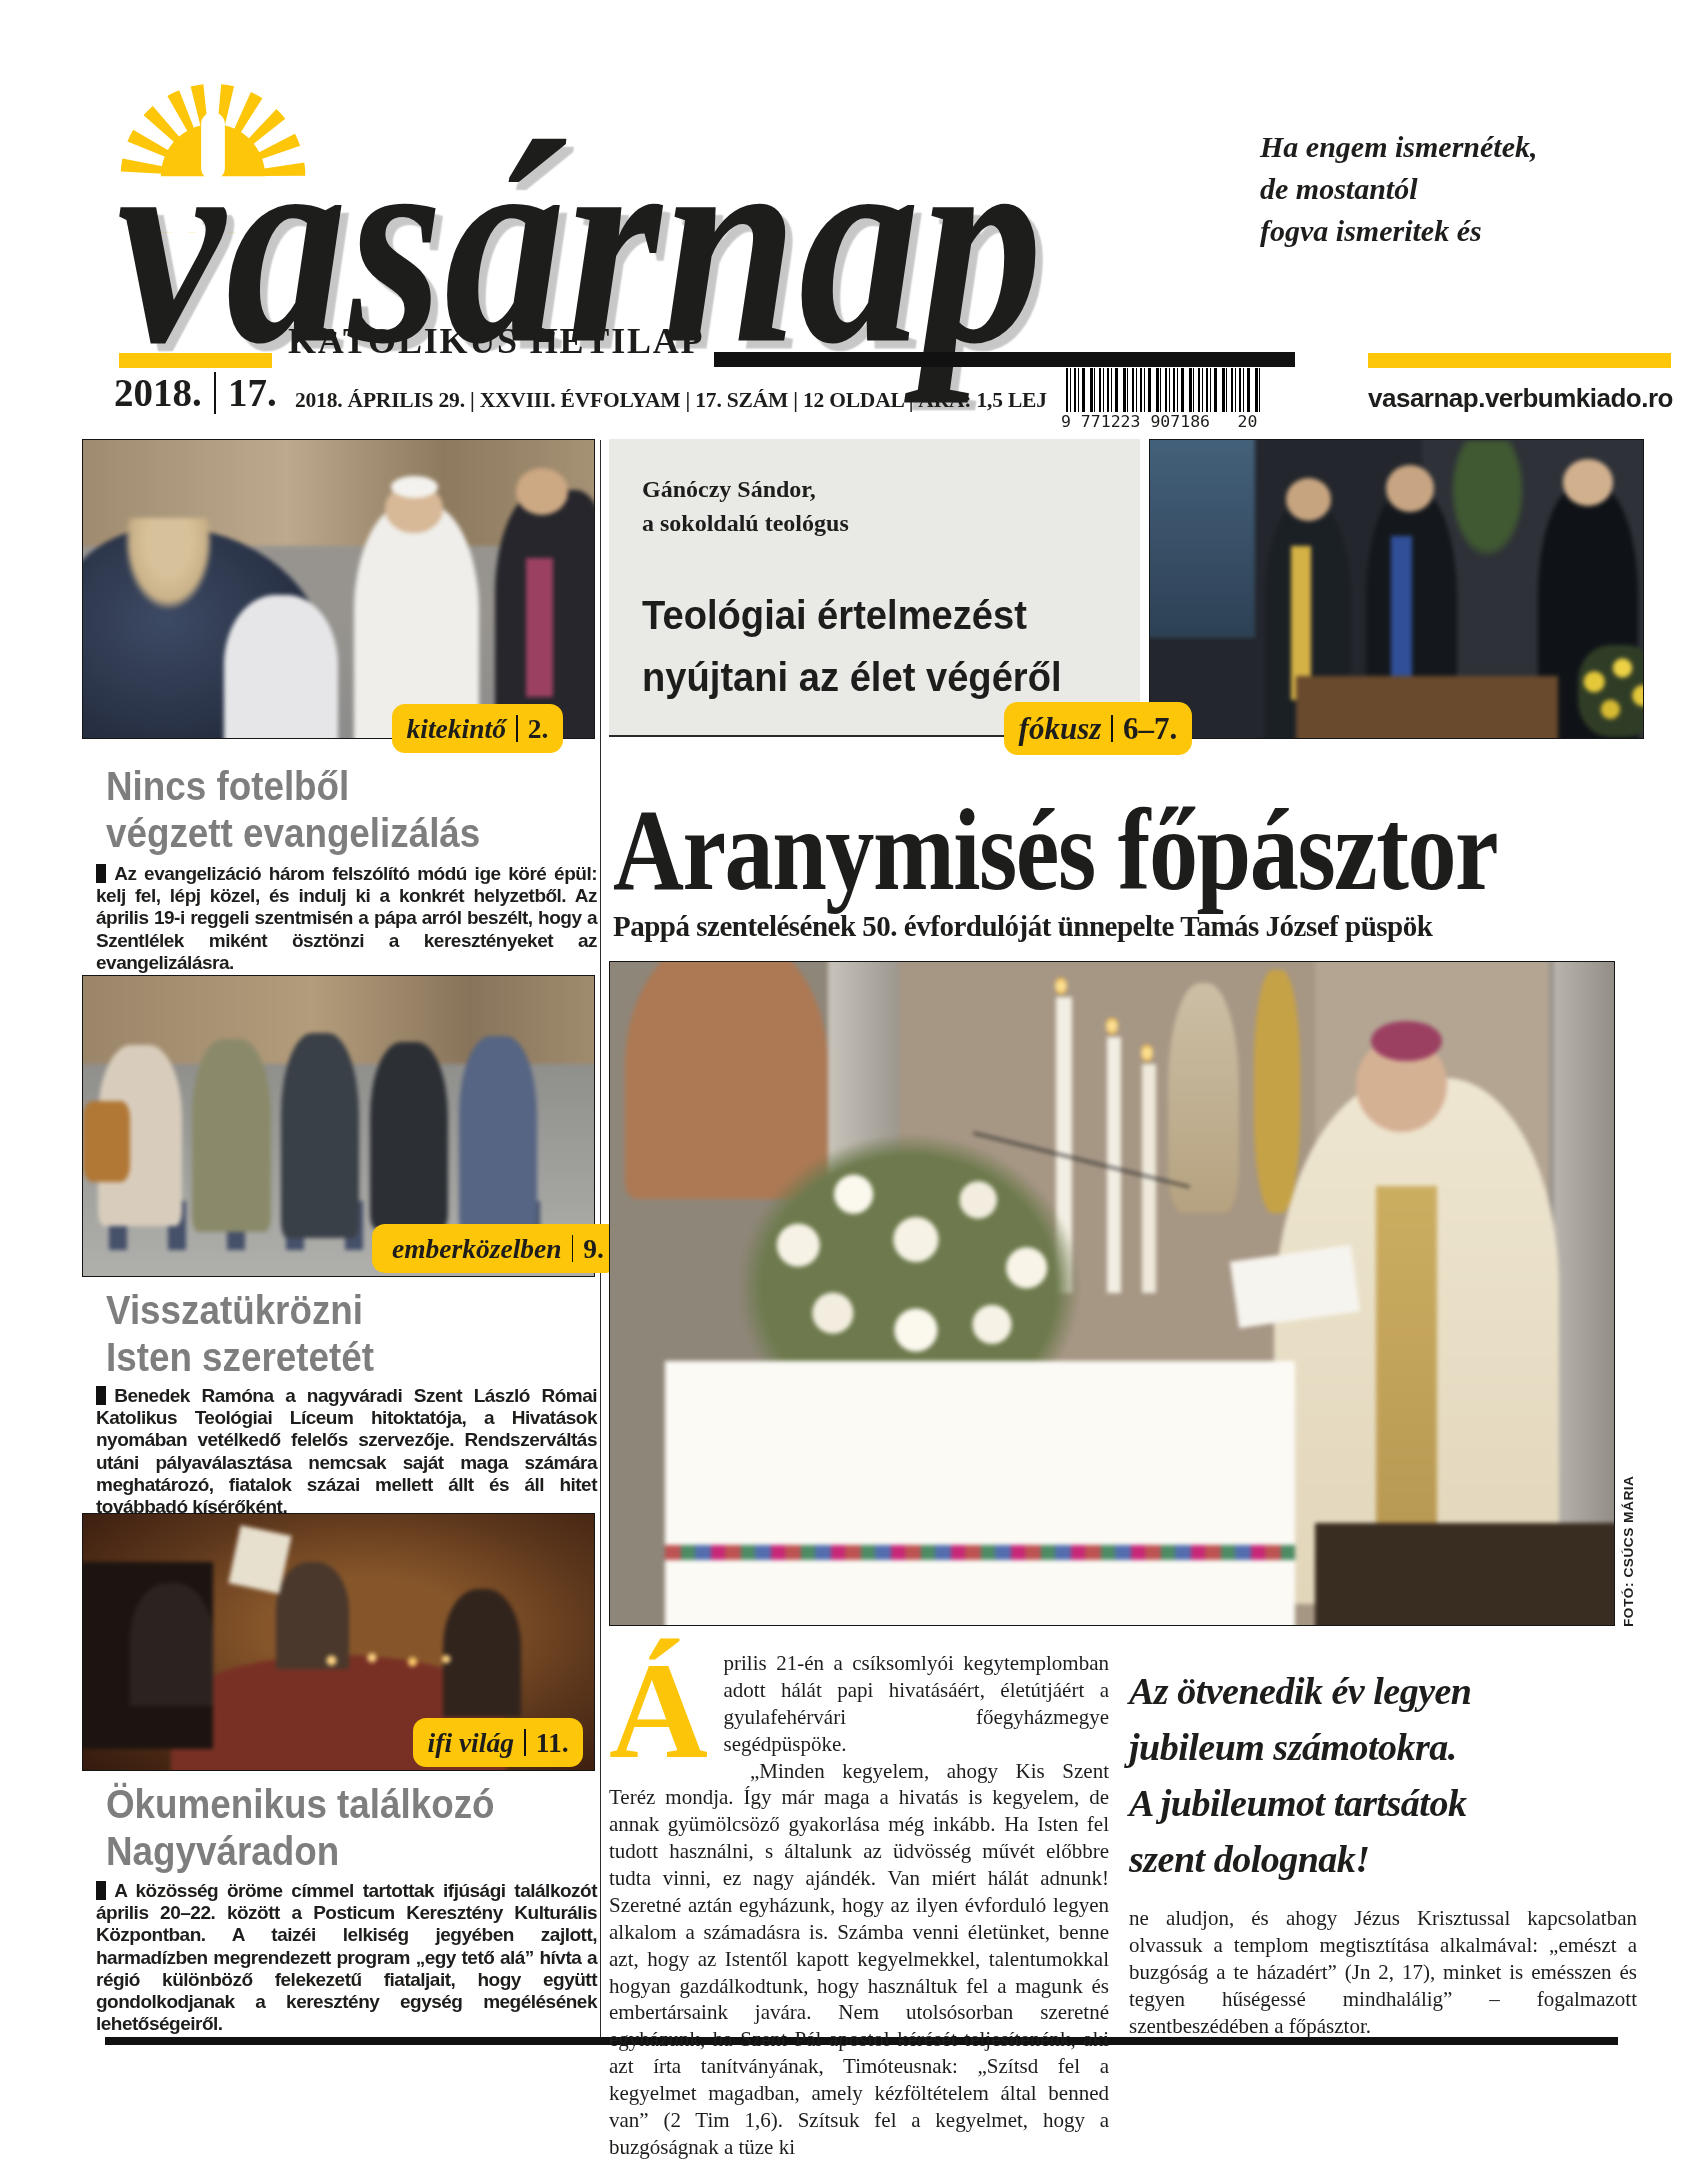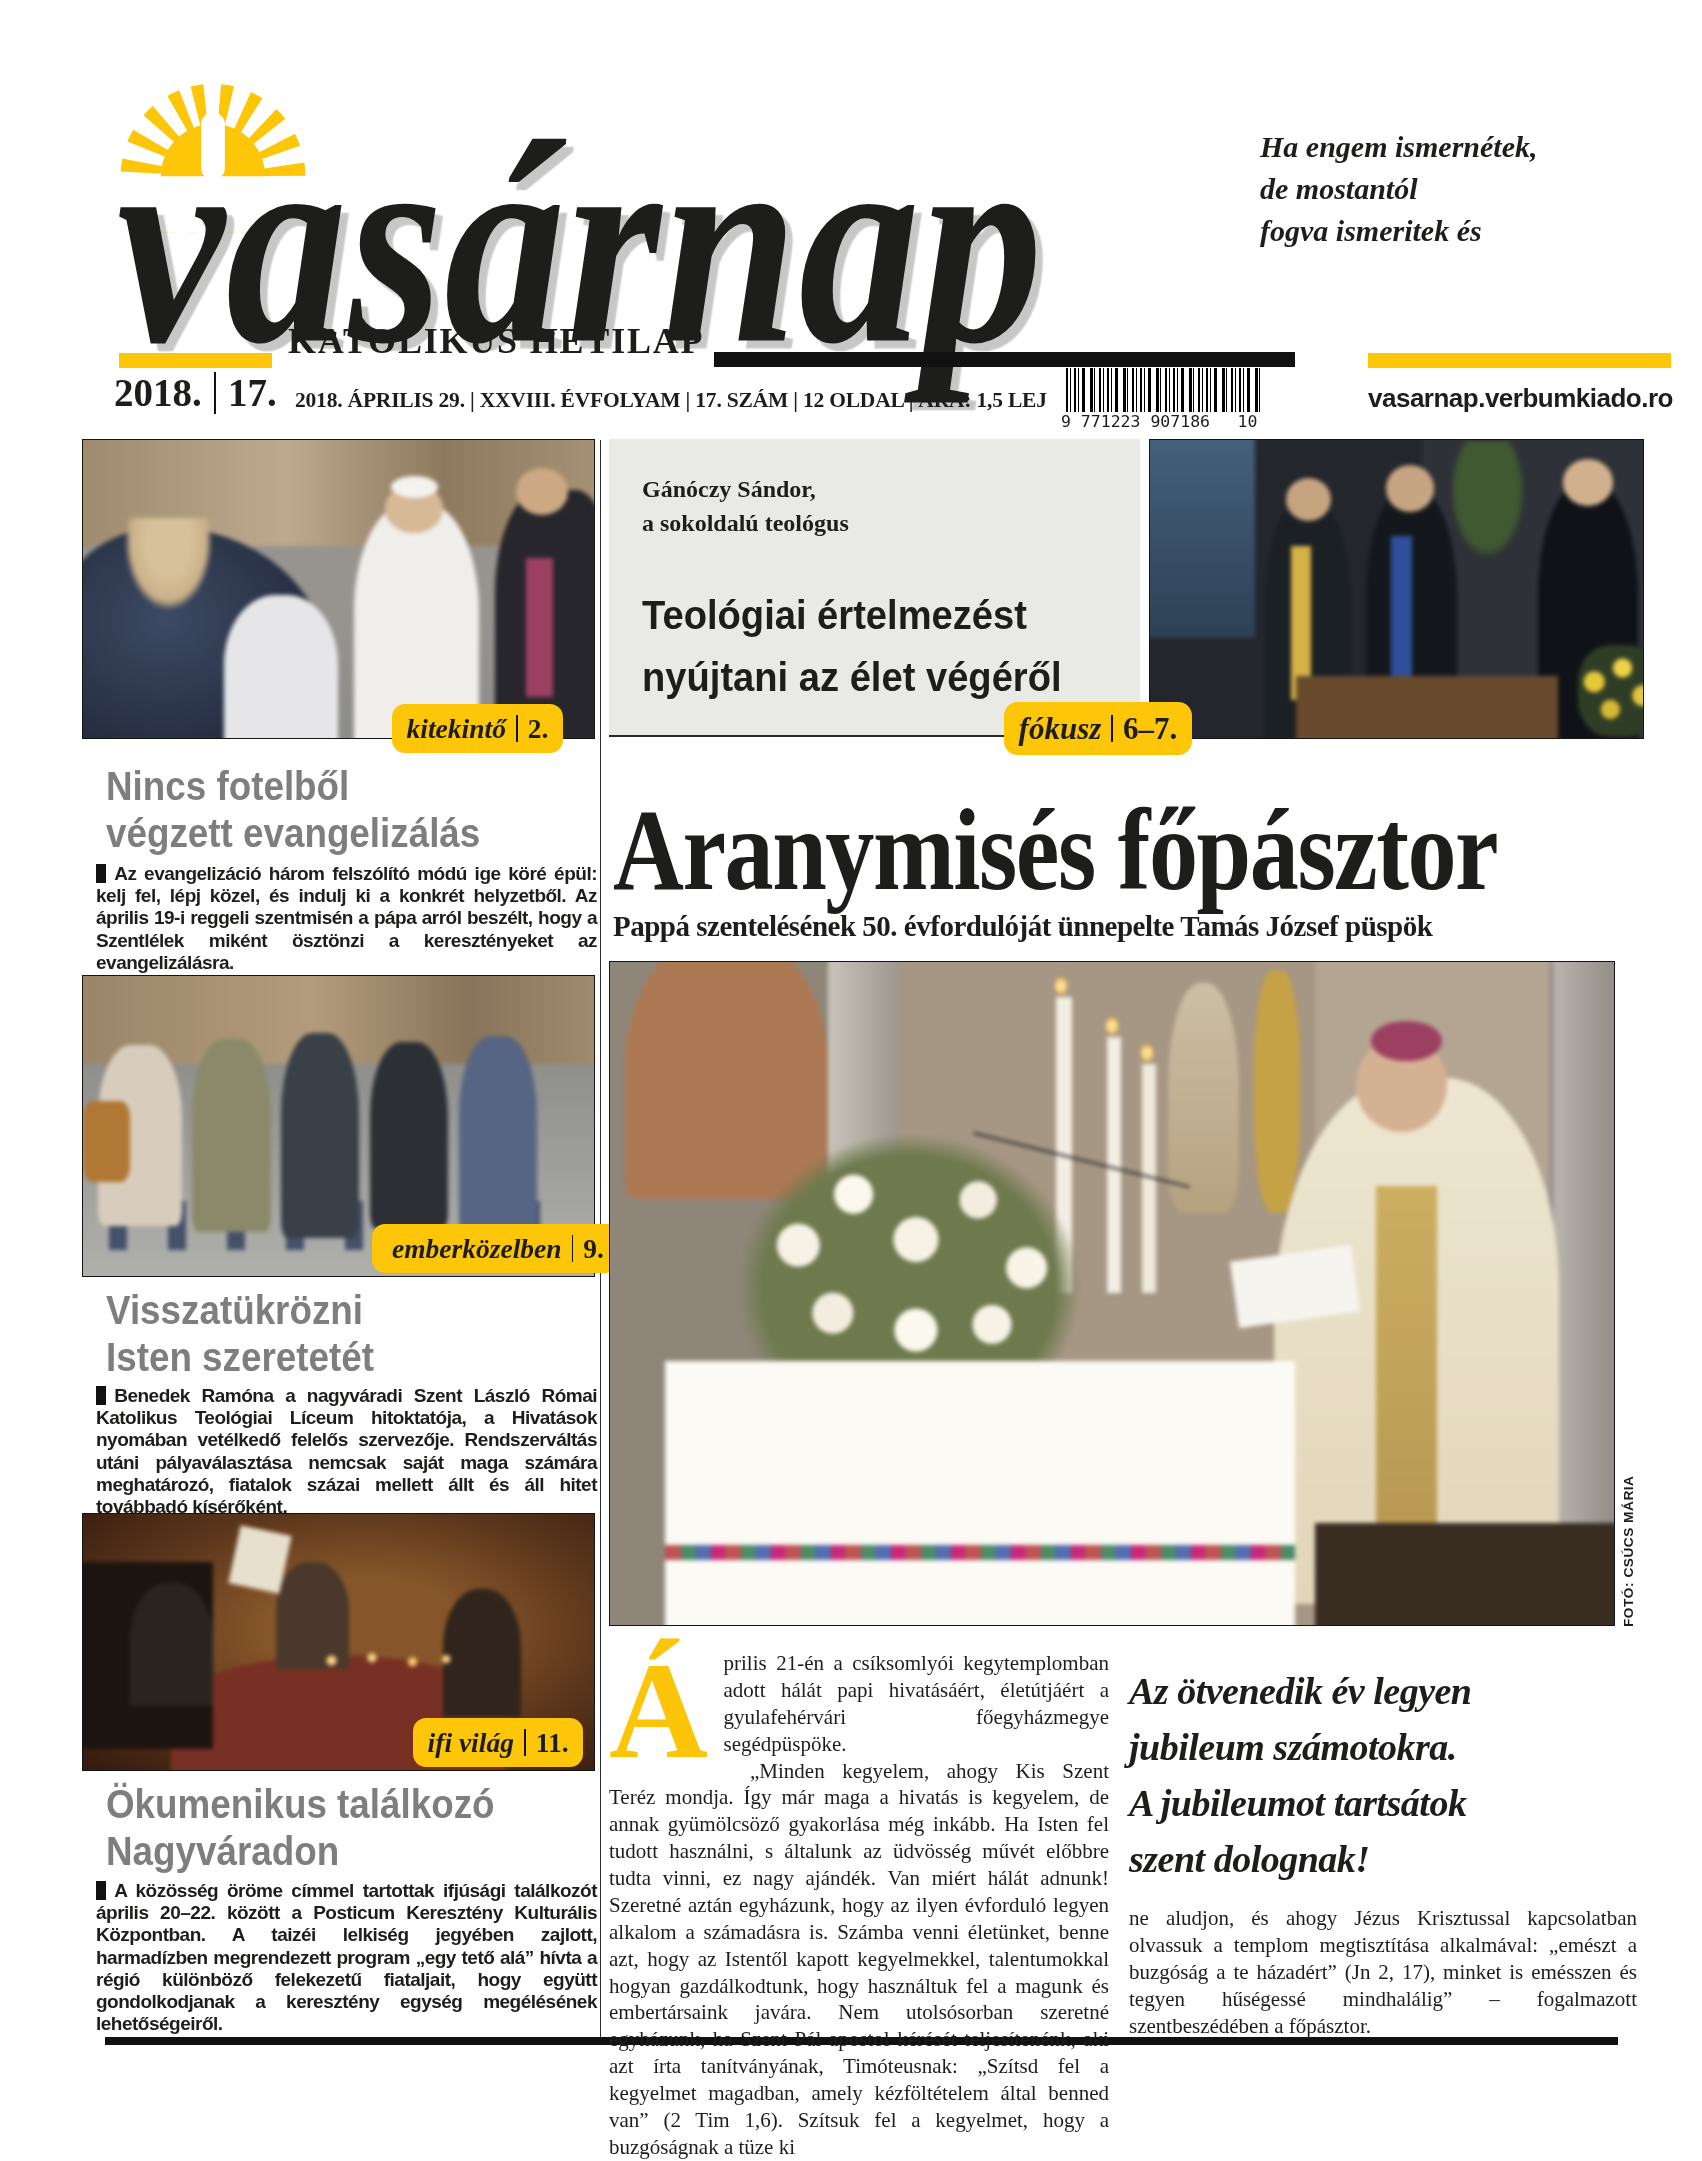--- a/index.html
+++ b/index.html
@@ -201,21 +201,21 @@
   <div class="abs issue-block">
     <span>2018.</span>
     <span class="issue-sep"></span>
     <span>17.</span>
   </div>
   <div class="abs dateline">2018. ÁPRILIS 29. | XXVIII. ÉVFOLYAM | 17. SZÁM  |  12 OLDAL | ÁRA: 1,5 LEJ</div>
 
   <div class="abs barcode-bars"></div>
   <div class="abs barcode-nums">
     <span>9 771223 907186</span>
-    <span class="suffix">10</span>
+    <span class="suffix">20</span>
   </div>
 
   <div class="abs m-quote">
     <div>Ha engem ismernétek,</div>
     <div>de mostantól</div>
     <div>fogva ismeritek és</div>
   </div>
   <div class="abs m-site">vasarnap.verbumkiado.ro</div>
 
   <div class="abs col-divider"></div>

